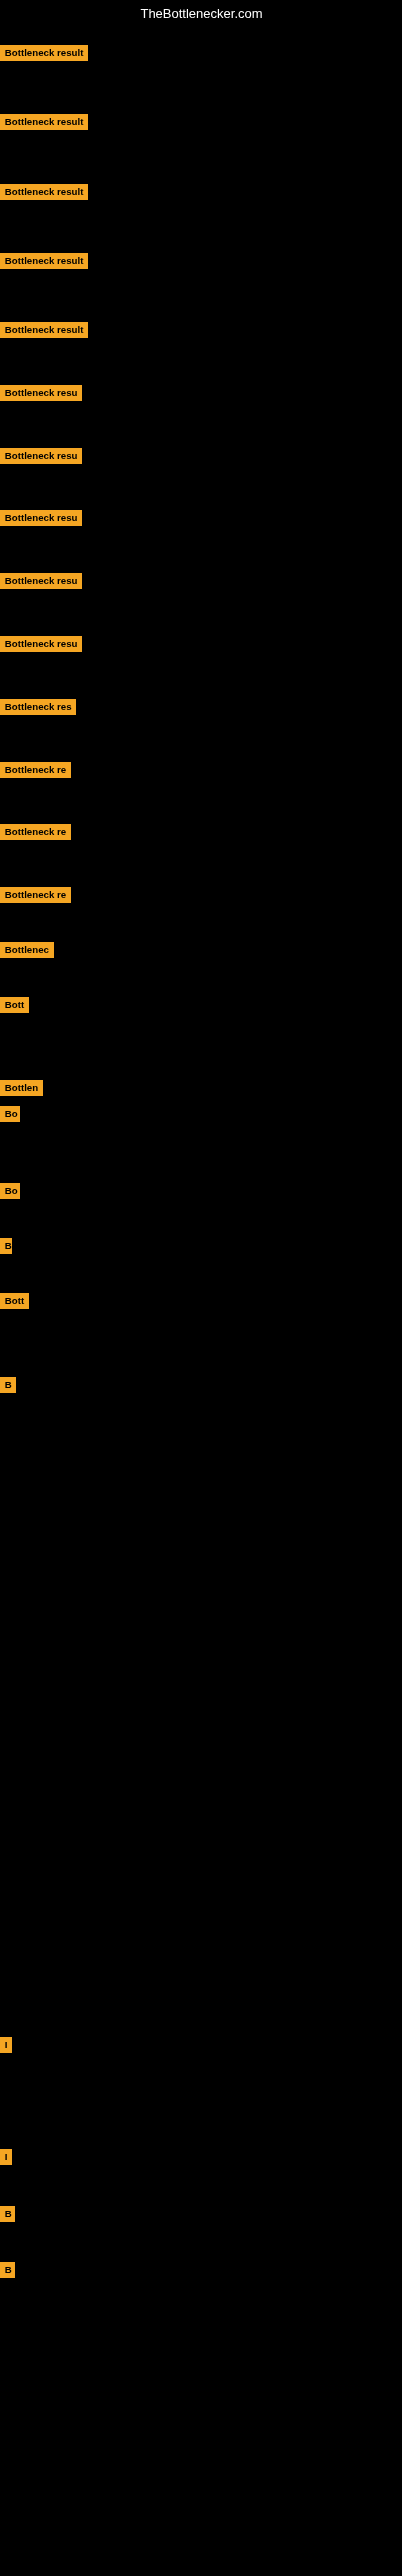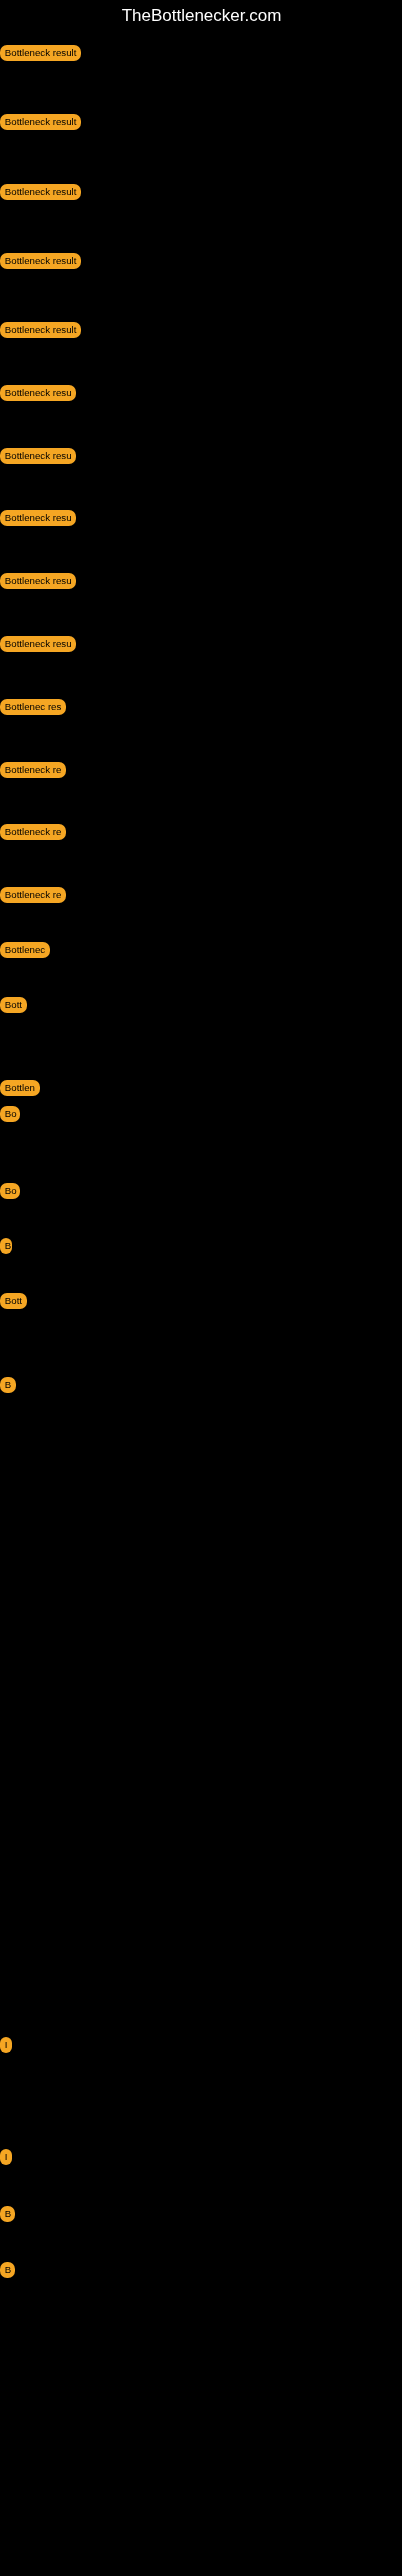--- a/index.html
+++ b/index.html
@@ -10,55 +10,54 @@
     body {
       background-color: #000;
       width: 403px;
       min-height: 2576px;
       font-family: Arial, sans-serif;
       position: relative;
     }
     .site-title {
       color: #fff;
       text-align: center;
-      font-size: 17px;
+      font-size: 13px;
       padding: 6.4px 0;
       font-weight: normal;
     }
     .bottleneck-badge {
       background-color: #f5a623;
       color: #000;
       font-size: 9.7px;
-      font-weight: normal;
+      font-weight: bold;
       padding: 2.4px 4.8px;
       display: inline-block;
       position: absolute;
       left: 0;
       white-space: nowrap;
       overflow: hidden;
-      border-radius: 7px;
     }
   </style>
 </head>
 <body>
 
 <div class="site-title">TheBottlenecker.com</div>
 
 <div id="badges-container">
     <div class="bottleneck-badge" style="top: 45px; max-width: 119px;">Bottleneck result</div>
     <div class="bottleneck-badge" style="top: 114px; max-width: 117px;">Bottleneck result</div>
     <div class="bottleneck-badge" style="top: 184px; max-width: 115px;">Bottleneck result</div>
     <div class="bottleneck-badge" style="top: 253px; max-width: 114px;">Bottleneck result</div>
     <div class="bottleneck-badge" style="top: 322px; max-width: 114px;">Bottleneck result</div>
     <div class="bottleneck-badge" style="top: 385px; max-width: 109px;">Bottleneck resu</div>
     <div class="bottleneck-badge" style="top: 448px; max-width: 107px;">Bottleneck resu</div>
     <div class="bottleneck-badge" style="top: 510px; max-width: 105px;">Bottleneck resu</div>
     <div class="bottleneck-badge" style="top: 573px; max-width: 102px;">Bottleneck resu</div>
     <div class="bottleneck-badge" style="top: 636px; max-width: 100px;">Bottleneck resu</div>
-    <div class="bottleneck-badge" style="top: 699px; max-width: 97px;">Bottlenec res</div>
+    <div class="bottleneck-badge" style="top: 699px; max-width: 97px;">Bottleneck res</div>
     <div class="bottleneck-badge" style="top: 762px; max-width: 93px;">Bottleneck re</div>
     <div class="bottleneck-badge" style="top: 824px; max-width: 89px;">Bottleneck re</div>
     <div class="bottleneck-badge" style="top: 887px; max-width: 85px;">Bottleneck re</div>
     <div class="bottleneck-badge" style="top: 942px; max-width: 68px;">Bottlenec</div>
     <div class="bottleneck-badge" style="top: 997px; max-width: 40px;">Bott</div>
     <div class="bottleneck-badge" style="top: 1051px; max-width: 63px; margin-top: 29px;">Bottlen</div>
     <div class="bottleneck-badge" style="top: 1106px; max-width: 20px;">Bo</div>
     <div class="bottleneck-badge" style="top: 1183px; max-width: 20px;">Bo</div>
     <div class="bottleneck-badge" style="top: 1238px; max-width: 12px;">B</div>
     <div class="bottleneck-badge" style="top: 1293px; max-width: 39px;">Bott</div>

